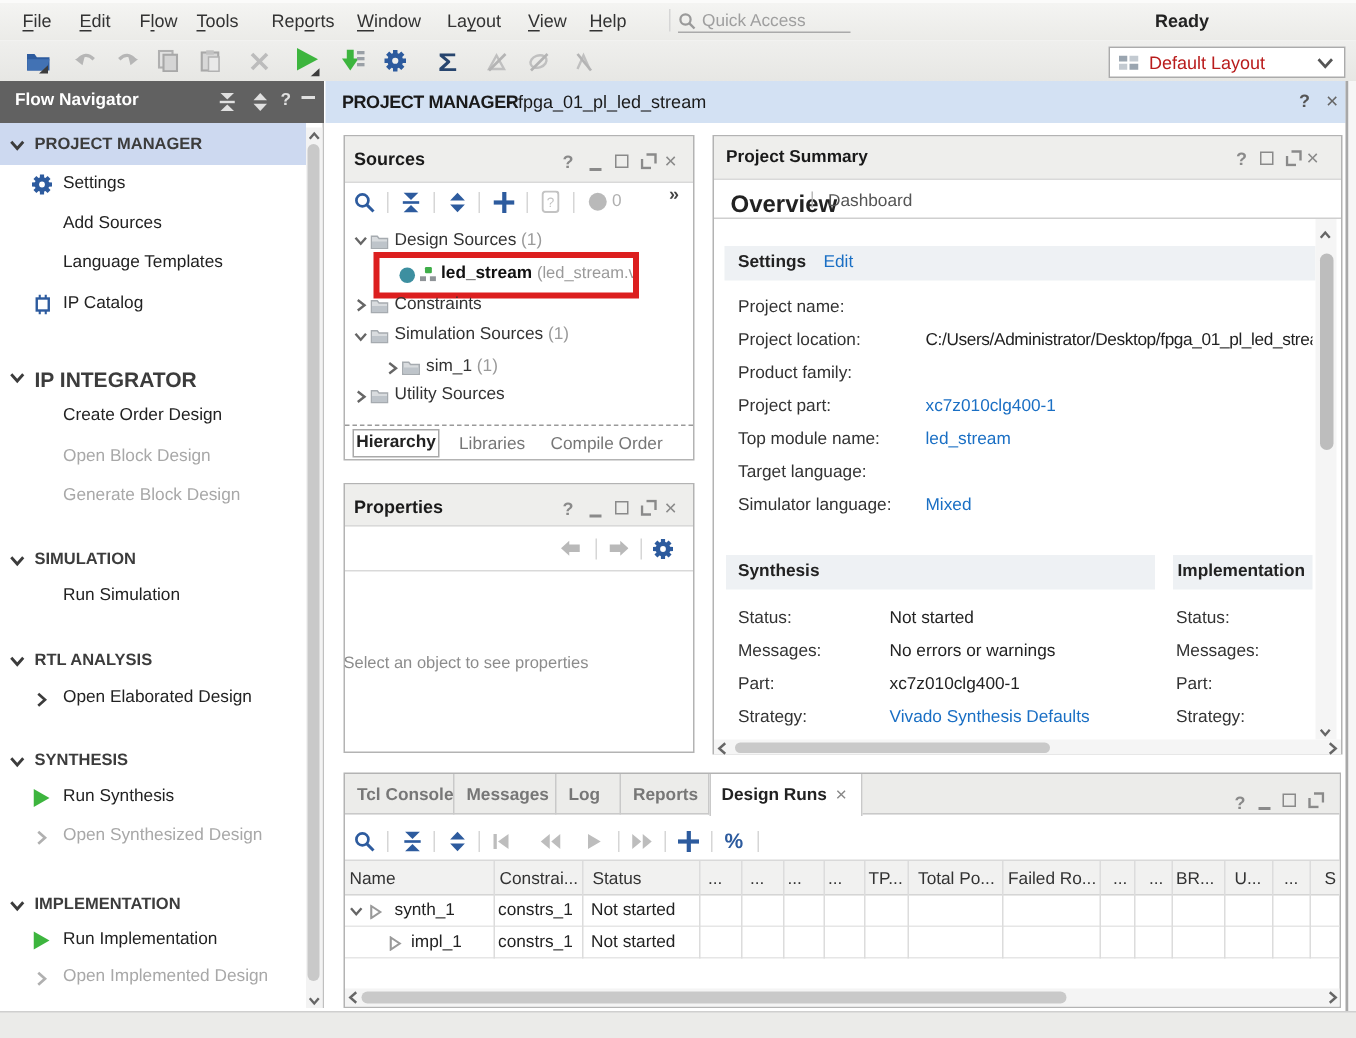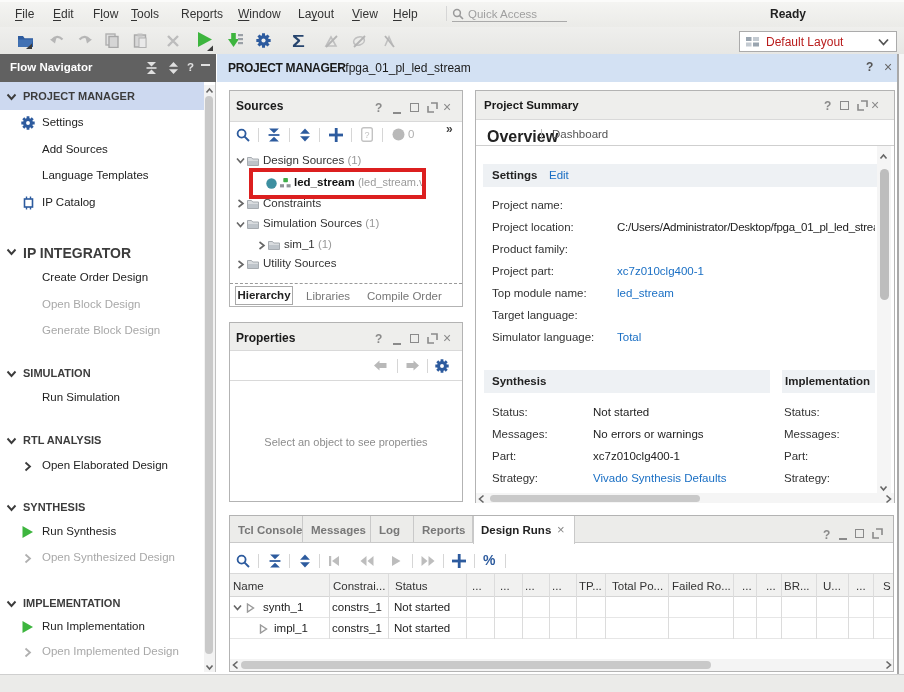--- a/index.html
+++ b/index.html
@@ -322,21 +322,21 @@
 <div class="a sep" style="left:397px;top:359px;height:14px"></div>
 <svg class="a" style="left:406px;top:360px" width="13" height="11" viewBox="0 0 13 11">
       <polygon points="13,5.5 7.5,0.5 7.5,3 0.5,3 0.5,8 7.5,8 7.5,10.5" fill="#b9b9b9"></polygon>
     </svg>
 <div class="a sep" style="left:427px;top:359px;height:14px"></div>
 <svg class="a" style="left:435px;top:359px" width="14" height="14" viewBox="-8 -8 16 16">
       <path d="M5.36 -1.63 L7.64 -1.58 L7.64 1.58 L5.36 1.63 L4.94 2.63 L6.52 4.28 L4.28 6.52 L2.63 4.94 L1.63 5.36 L1.58 7.64 L-1.58 7.64 L-1.63 5.36 L-2.63 4.94 L-4.28 6.52 L-6.52 4.28 L-4.94 2.63 L-5.36 1.63 L-7.64 1.58 L-7.64 -1.58 L-5.36 -1.63 L-4.94 -2.63 L-6.52 -4.28 L-4.28 -6.52 L-2.63 -4.94 L-1.63 -5.36 L-1.58 -7.64 L1.58 -7.64 L1.63 -5.36 L2.63 -4.94 L4.28 -6.52 L6.52 -4.28 L4.94 -2.63 Z" fill="#2d5b9e"></path>
       <circle r="5.1" fill="#2d5b9e"></circle>
       <circle r="2.2" fill="#fff"></circle>
     </svg>
-<div class="a" style="left:229px;top:436px;width:234px;text-align:center;font-size:11px;color:#8c8c8c">Select an object to see properties</div>
+<div class="a" style="left:229px;top:436px;width:234px;font-size:11px;color:#8c8c8c">Select an object to see properties</div>
 
 <div class="a" style="left:475px;top:90px;width:420px;height:413px;background:#fff;border:1px solid #b3b3b3"></div>
 <div class="a" style="left:476px;top:91px;width:418px;height:29px;background:#eeeeec;border-bottom:1px solid #d9d9d9"></div>
 <div class="a" style="left:484px;top:99px;font-size:11.5px;font-weight:bold;color:#1a1a1a">Project Summary</div>
 <div class="a hdrico" style="left:824px;top:99px;font-weight:bold">?</div>
 <div class="a" style="left:840px;top:101px;width:9px;height:9px;border:1.5px solid #8a8a8a"></div>
 <svg class="a" style="left:857px;top:100px" width="11" height="11">
       <path d="M1 4 V10 H7" fill="none" stroke="#8a8a8a" stroke-width="1.6"></path>
       <path d="M4 1 H10 V7" fill="none" stroke="#8a8a8a" stroke-width="1.6"></path>
     </svg>
@@ -353,21 +353,21 @@
 <div class="a" style="left:492px;top:199px;font-size:11.5px;color:#333">Project name:</div>
 <div class="a" style="left:492px;top:221px;font-size:11.5px;color:#333">Project location:</div>
 <div class="a" style="left:617px;top:221px;font-size:11.5px;color:#222;white-space:nowrap;width:258px;overflow:hidden;letter-spacing:-0.25px">C:/Users/Administrator/Desktop/fpga_01_pl_led_strea</div>
 <div class="a" style="left:492px;top:243px;font-size:11.5px;color:#333">Product family:</div>
 <div class="a" style="left:492px;top:265px;font-size:11.5px;color:#333">Project part:</div>
 <div class="a" style="left:617px;top:265px;font-size:11.5px;color:#1a6fc4;white-space:nowrap;width:258px;overflow:hidden">xc7z010clg400-1</div>
 <div class="a" style="left:492px;top:287px;font-size:11.5px;color:#333">Top module name:</div>
 <div class="a" style="left:617px;top:287px;font-size:11.5px;color:#1a6fc4;white-space:nowrap;width:258px;overflow:hidden">led_stream</div>
 <div class="a" style="left:492px;top:309px;font-size:11.5px;color:#333">Target language:</div>
 <div class="a" style="left:492px;top:331px;font-size:11.5px;color:#333">Simulator language:</div>
-<div class="a" style="left:617px;top:331px;font-size:11.5px;color:#1a6fc4;white-space:nowrap;width:258px;overflow:hidden">Total</div>
+<div class="a" style="left:617px;top:331px;font-size:11.5px;color:#1a6fc4;white-space:nowrap;width:258px;overflow:hidden">Mixed</div>
 <div class="a" style="left:484px;top:370px;width:286px;height:23px;background:#eef1f4"></div>
 <div class="a" style="left:492px;top:375px;font-size:11.5px;font-weight:bold;color:#222">Synthesis</div>
 <div class="a" style="left:782px;top:370px;width:93px;height:23px;background:#eef1f4"></div>
 <div class="a" style="left:785px;top:375px;font-size:11.5px;font-weight:bold;color:#222">Implementation</div>
 <div class="a" style="left:492px;top:406px;font-size:11.5px;color:#333">Status:</div>
 <div class="a" style="left:593px;top:406px;font-size:11.5px;color:#222">Not started</div>
 <div class="a" style="left:784px;top:406px;font-size:11.5px;color:#333">Status:</div>
 <div class="a" style="left:492px;top:428px;font-size:11.5px;color:#333">Messages:</div>
 <div class="a" style="left:593px;top:428px;font-size:11.5px;color:#222">No errors or warnings</div>
 <div class="a" style="left:784px;top:428px;font-size:11.5px;color:#333">Messages:</div>

